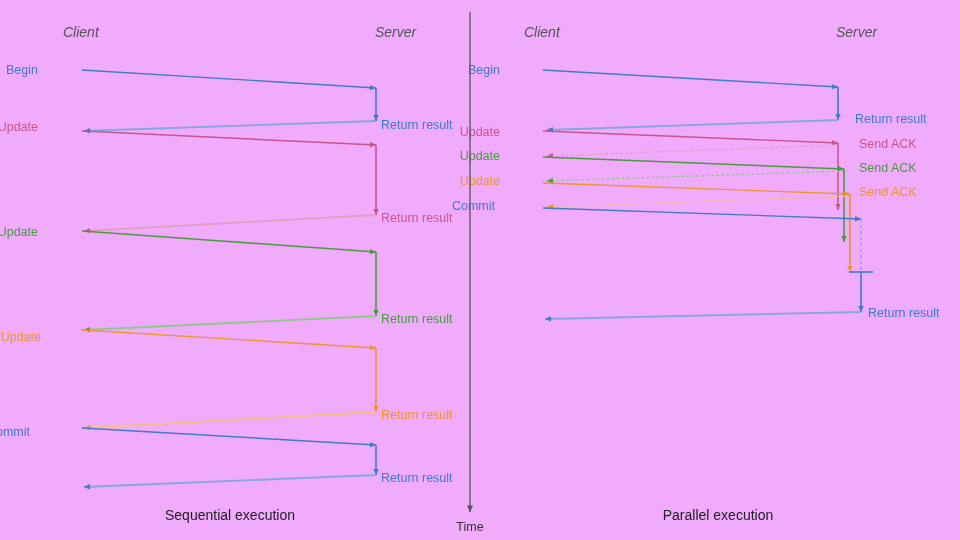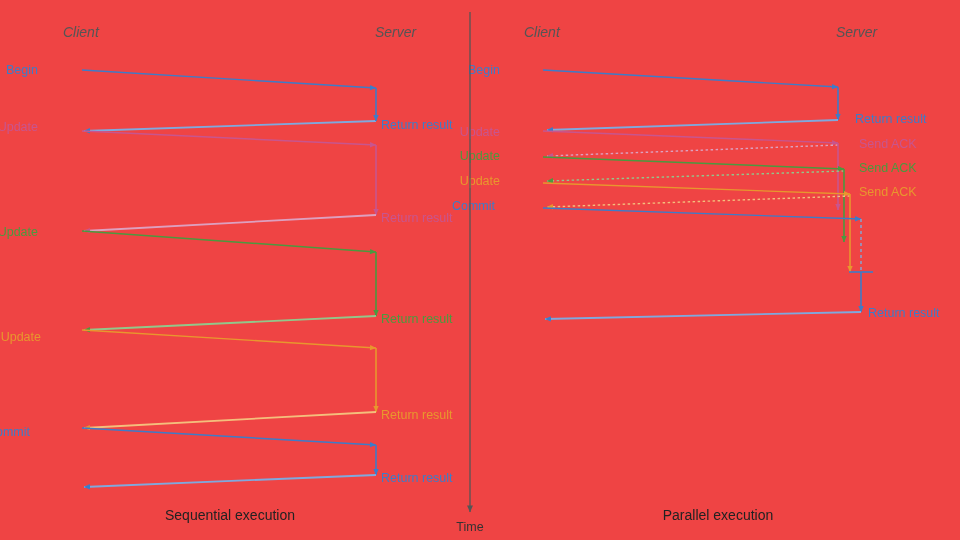--- a/index.html
+++ b/index.html
@@ -1,18 +1,18 @@
 <!DOCTYPE html>
 <html><head>
 <meta charset="utf-8">
 <style>
   html,body{margin:0;padding:0;background:#ffffff;}
   body{width:960px;height:540px;overflow:hidden;
        font-family:"Liberation Sans","DejaVu Sans",sans-serif;}
-  #root{position:relative;width:960px;height:540px;background:#ef4444;}
+  #root{position:relative;width:960px;height:540px;background:#f0abfc;}
   svg#canvas{position:absolute;left:0;top:0;width:960px;height:540px;}
   .lane-title{font-style:italic;font-size:14px;fill:#555555;}
   .msg-label{font-size:12.5px;}
   .caption{font-size:14px;fill:#222222;}
   .axis-label{font-size:12.5px;fill:#333333;}
   text{dominant-baseline:middle;}
 </style>
 </head>
 <body>
 

